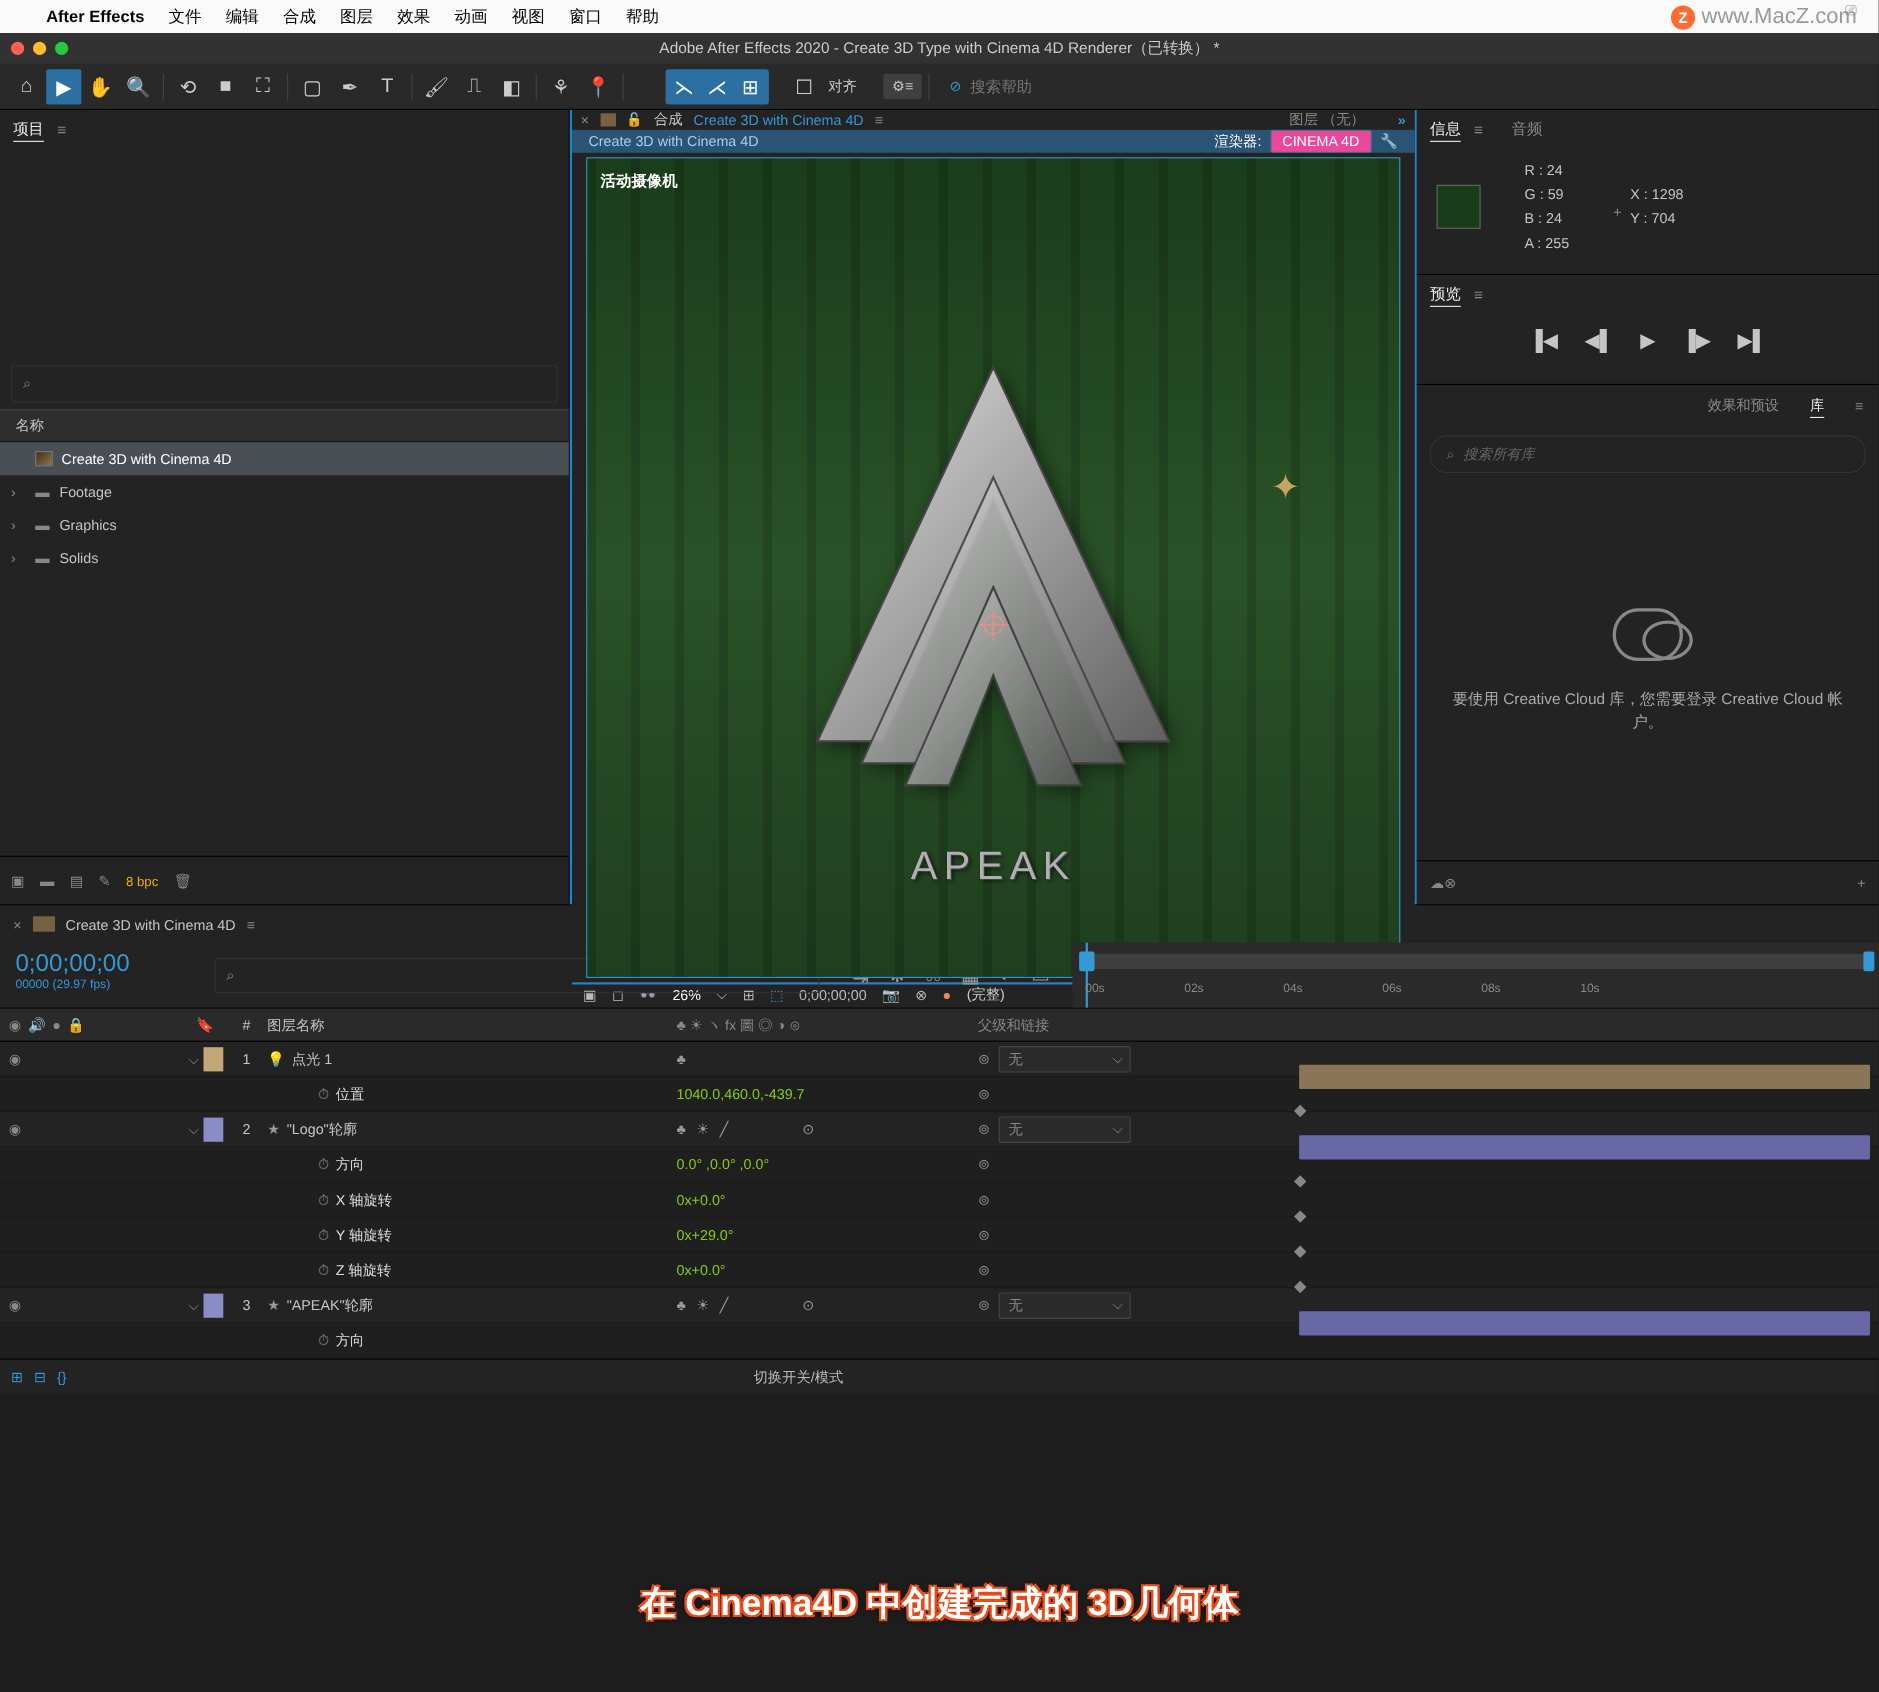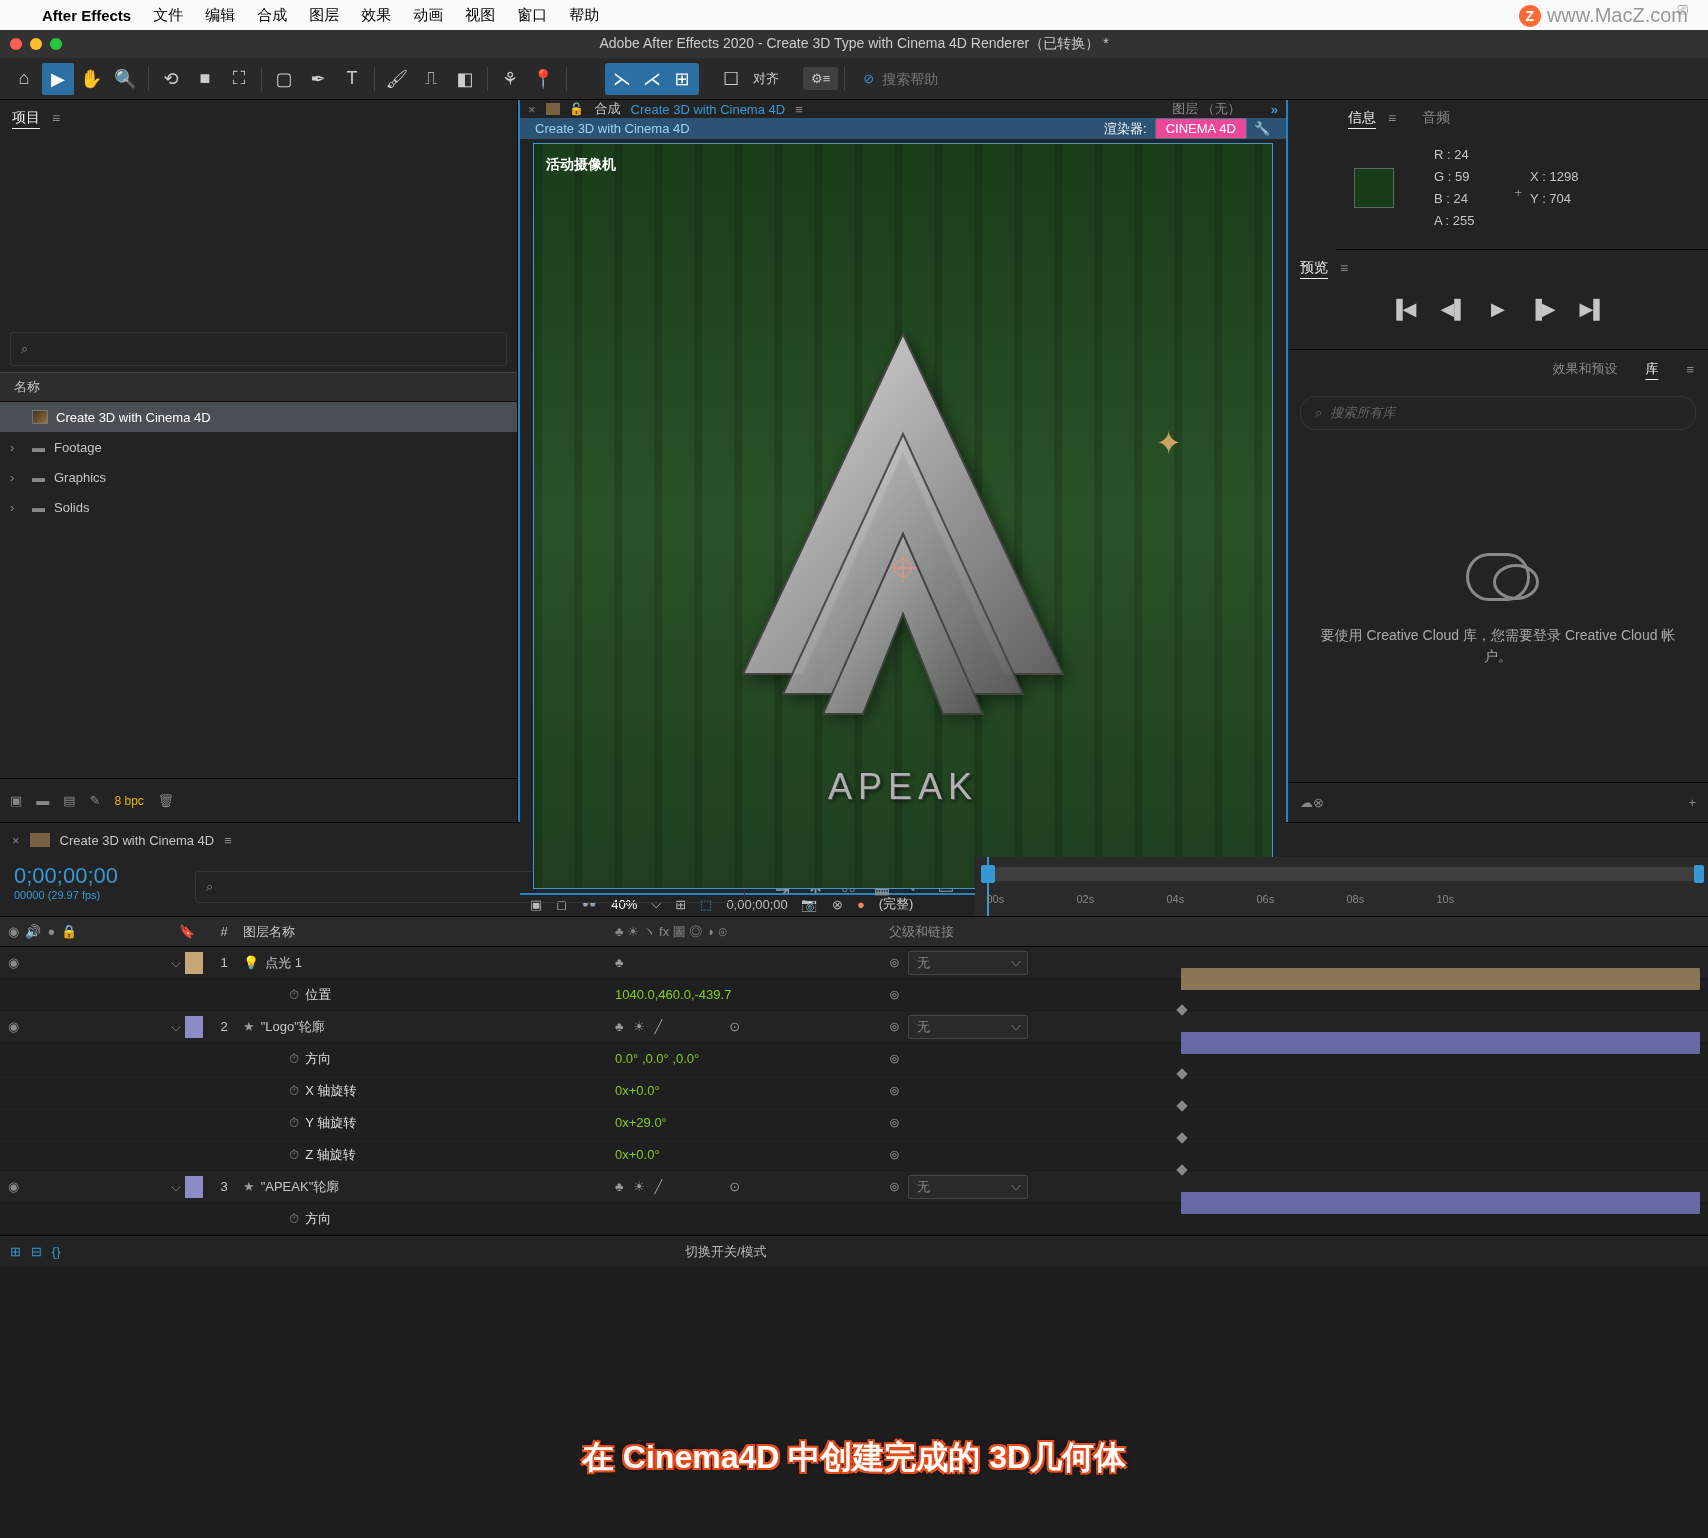--- a/index.html
+++ b/index.html
@@ -66,21 +66,21 @@
 .apeak-text{position:absolute;bottom:80px;left:50%;transform:translateX(-50%);font-size:36px;font-weight:normal;color:#b0b0b0;letter-spacing:6px;text-shadow:2px 2px 4px rgba(0,0,0,0.7),1px 1px 0 #666;}
 .anchor-pt{position:absolute;top:415px;left:50%;transform:translateX(-50%);width:18px;height:18px;border:1px solid #ff8888;border-radius:50%;}
 .anchor-pt::before,.anchor-pt::after{content:"";position:absolute;background:#ff8888;}
 .anchor-pt::before{width:1px;height:26px;left:50%;top:-4px;transform:translateX(-50%);}
 .anchor-pt::after{height:1px;width:26px;top:50%;left:-4px;transform:translateY(-50%);}
 .light-marker{position:absolute;top:280px;right:90px;color:#c5a560;font-size:32px;}
 .vp-footer{height:40px;background:#232323;border-top:2px solid #2284c4;display:flex;align-items:center;padding:0 10px;gap:14px;color:#bbb;}
 .vp-footer .zoom{color:#fff;}
 .vp-footer .full{color:#ccc;}
 .right-panel{flex:1;display:flex;flex-direction:column;}
-.info-panel{height:150px;border-bottom:1px solid #000;padding:0;margin-left:48px;}
+.info-panel{height:150px;border-bottom:1px solid #000;padding:0;}
 .info-body{display:flex;padding:8px 18px;gap:40px;align-items:center;}
 .color-swatch{width:40px;height:40px;background:#183b18;border:1px solid #666;}
 .info-vals{font-size:13px;line-height:1.7;}
 .info-xy{font-size:13px;line-height:1.7;display:flex;align-items:flex-start;gap:8px;}
 .info-xy .plus{color:#888;margin-top:16px;}
 .preview-panel{height:100px;border-bottom:1px solid #000;}
 .prev-ctrls{display:flex;justify-content:center;gap:24px;padding:12px 0;font-size:18px;}
 .lib-panel{flex:1;display:flex;flex-direction:column;}
 .lib-tabs{height:38px;display:flex;align-items:center;padding:0 14px;gap:28px;justify-content:flex-end;}
 .lib-search{height:34px;border:1px solid #333;margin:8px 12px;border-radius:15px;display:flex;align-items:center;padding:0 14px;color:#666;gap:8px;}
@@ -293,21 +293,21 @@
     </div>
     <div class="anchor-pt"></div>
     <div class="light-marker">✦</div>
     <div class="apeak-text">APEAK</div>
    </div>
   </div>
   <div class="vp-footer">
    <span>▣</span>
    <span>◻</span>
    <span>👓</span>
-   <span class="zoom">40%</span>
+   <span class="zoom">26%</span>
    <span>⌵</span>
    <span>⊞</span>
    <span style="color:#3599d6;">⬚</span>
    <span>0;00;00;00</span>
    <span>📷</span>
    <span>⊗</span>
    <span style="color:#e85;">●</span>
    <span class="full">(完整)</span>
   </div>
  </div>

